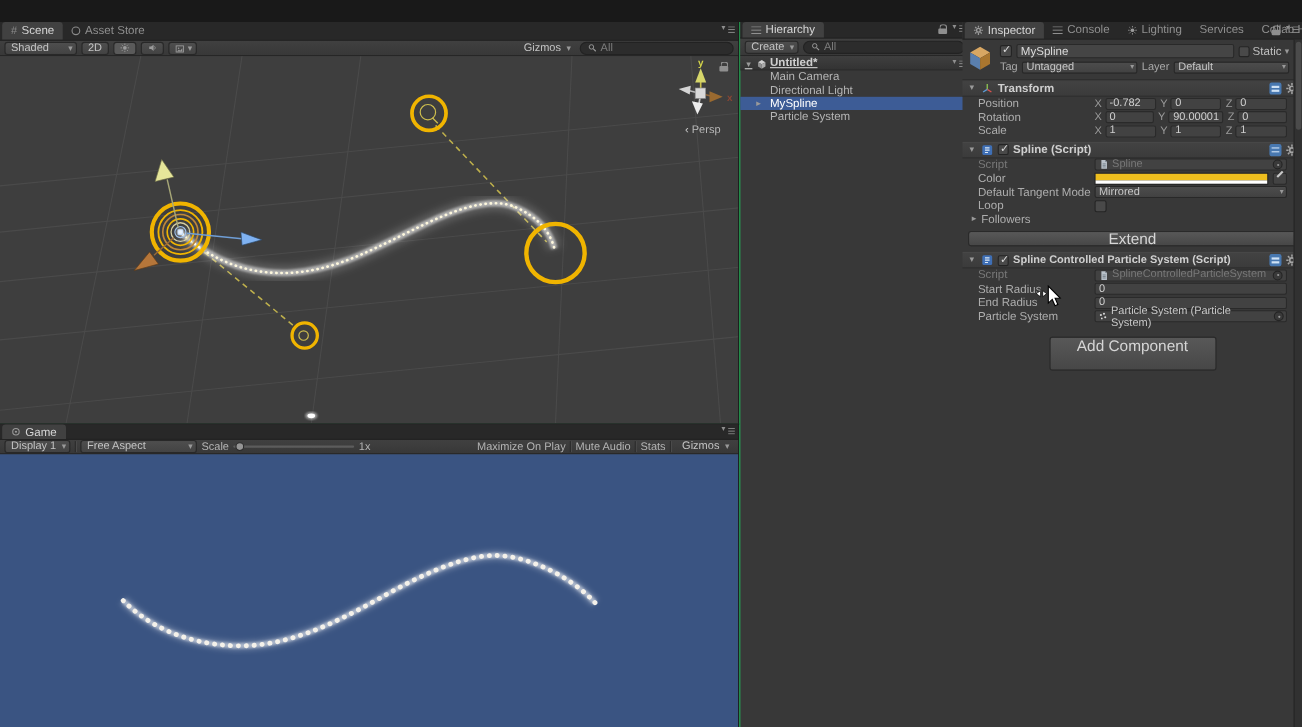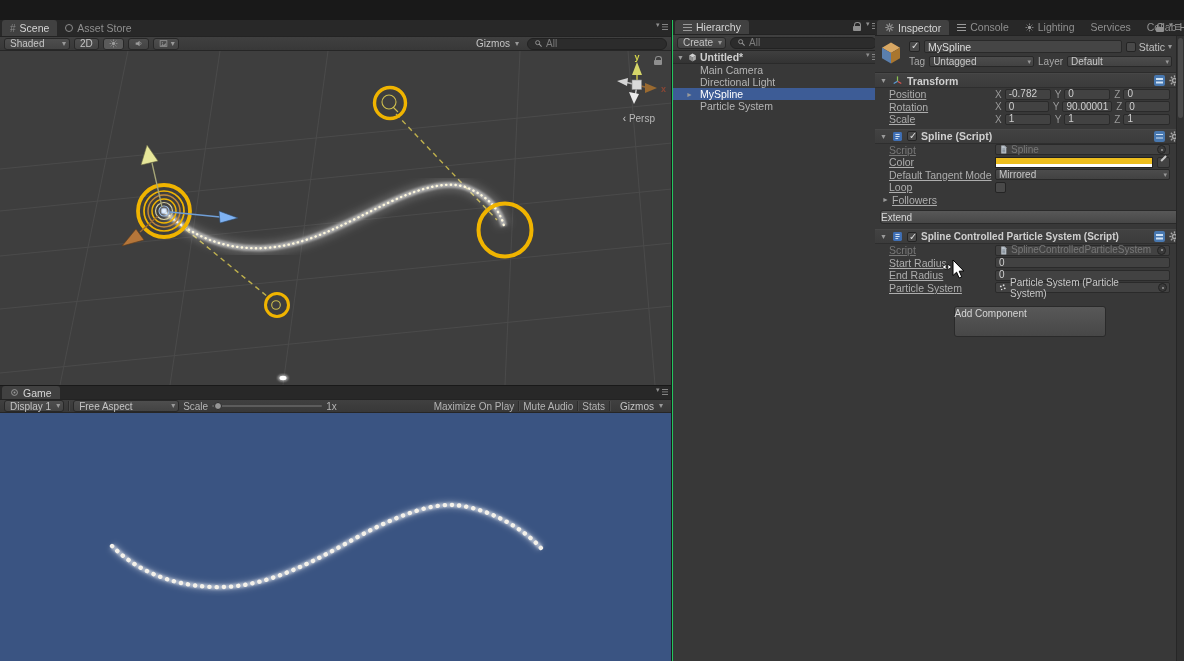--- a/index.html
+++ b/index.html
@@ -7,21 +7,21 @@
   body { font-family:"Liberation Sans","DejaVu Sans",sans-serif; font-size:10.5px; color:#b8b8b8; }
   #root { position:relative; width:1184px; height:661px; background:#22c55e;margin-top:20px; }
 
   
   .panel { position:absolute; background:#383838; }
   .tabbar { height:17px; background:#282828; display:flex; align-items:flex-end; padding-left:2px; position:relative; border-bottom:1px solid #232323;}
   .tab { height:16px; display:flex; align-items:center; gap:4px; padding:0 8px; color:#8f8f8f; border-radius:3px 3px 0 0; font-size:10.5px; white-space:nowrap; }
   .tab.active { background:#414141; color:#d6d6d6; }
   .corner-icons { position:absolute; right:3px; top:3px; display:flex; gap:4px; align-items:center; }
   .toolbar { height:14px; background:linear-gradient(#404040,#383838); border-bottom:1px solid #262626; display:flex; align-items:center; gap:4px; padding:0 4px; }
-  .dd { background:linear-gradient(#4e4e4e,#434343); border:1px solid #282828; border-radius:3px; height:12px; display:flex; align-items:center; padding:0 12px 0 5px; color:#c4c4c4; position:relative; font-size:10px; white-space:nowrap;}
+  .dd { background:linear-gradient(#4e4e4e,#434343); border:1px solid #282828; border-radius:3px; height:12px; display:flex; align-items:flex-end; padding:0 12px 0 5px; color:#c4c4c4; position:relative; font-size:10px; white-space:nowrap;}
   .dd::after { content:"▾"; position:absolute; right:3px; top:0px; font-size:8px; color:#999; }
   .tbtn { background:linear-gradient(#4e4e4e,#434343); border:1px solid #282828; border-radius:3px; height:12px; display:flex; align-items:center; padding:0 5px; color:#c4c4c4; font-size:10px; gap:3px;}
   .tbtn.on { background:#5a5a5a; }
   .flatlbl { color:#b4b4b4; font-size:10px; white-space:nowrap; }
   .searchpill { background:#2c2c2c; border:1px solid #222; border-radius:7px; height:12px; display:flex; align-items:center; gap:3px; padding:0 6px; color:#7d7d7d; font-size:10px; }
   .spacer { flex:1; }
   .vsep { width:1px; height:10px; background:#2c2c2c; box-shadow:1px 0 0 #4a4a4a; }
 
   
   .ic { width:11px; height:11px; color:#9b9b9b; flex:none; }
@@ -58,55 +58,55 @@
   #game-panel .tab { height:13px; }
   #game-toolbar { height:13px; }
   #game-viewport { position:relative; width:100%; height:268px; background:#3a5482; overflow:hidden;}
   .slider { position:relative; width:110px; height:2px; background:#5c5c5c; border-radius:1px; }
   .slider .knob { position:absolute; top:-3px; width:8px; height:8px; border-radius:50%; background:#959595; border:1px solid #2a2a2a;}
 
   
   #hierarchy-panel { left:673px; top:0; width:209px; height:661px; border-right:1px solid #191919; }
   #hierarchy-panel .tabbar { height:15px; }
   #hierarchy-panel .toolbar { height:16px; }
-  .scene-row { height:13px; display:flex; align-items:center; gap:3px; padding:0 3px; background:linear-gradient(#3f3f3f,#333); border-bottom:1px solid #2a2a2a; color:#cfcfcf; font-weight:bold; }
+  .scene-row { height:13px; display:flex; align-items:flex-end; gap:3px; padding:0 3px; background:linear-gradient(#3f3f3f,#333); border-bottom:1px solid #2a2a2a; color:#cfcfcf; font-weight:bold;text-decoration:underline; }
   .hrow { height:12px; display:flex; align-items:center; gap:3px; padding-left:27px; color:#b4b4b4; position:relative;}
   .hrow .fold { position:absolute; left:12px; }
   .hrow.selected { background:#3d5c96; color:#fff; }
 
   
   #inspector-panel { left:875px; top:0; width:309px; height:661px; }
   #inspector-panel .tabbar { height:16px; }
   #insp-scroll { position:absolute; right:0; top:16px; bottom:0; width:8px; background:#313131; border-left:1px solid #262626;}
   #insp-scroll .thumb { position:absolute; left:1px; right:1px; top:2px; height:80px; background:#4b4b4b; border-radius:3px;}
   .ihead { position:relative; padding:3px 12px 3px 4px; border-bottom:1px solid #2c2c2c; }
   .ihead-row { display:flex; align-items:center; gap:4px; height:15px; padding-left:30px;}
   .go-icon { position:absolute; left:4px; top:5px; width:24px; height:24px; }
   .namefield { flex:1; background:#454545; border:1px solid #292929; border-radius:2px; height:13px; line-height:12px; padding:0 3px; color:#dcdcdc; }
   .static-grp { display:flex; align-items:center; gap:3px; color:#c0c0c0; }
   .static-grp::after { content:"▾"; font-size:8px; color:#999; }
   .minilbl { color:#a9a9a9; font-size:10px; }
   .chead { display:flex; align-items:center; gap:4px; height:15px; padding:0 4px; background:linear-gradient(#424242,#3b3b3b); border-top:1px solid #474747; border-bottom:1px solid #2e2e2e; }
   .chead .title { font-weight:bold; color:#cfcfcf; flex:1; }
   .irow { display:flex; align-items:center; height:12.5px; padding:0 14px 0 14px; gap:2px;}
-  .ilabel { width:104px; flex:none; color:#adadad; white-space:nowrap; overflow:hidden;text-decoration:underline;}
+  .ilabel { width:104px; flex:none; color:#adadad; white-space:nowrap; overflow:hidden;}
   .ilabel.dim, .dim { color:#787878; }
   .field { flex:1; background:#424242; border:1px solid #2a2a2a; border-radius:2px; height:11px; line-height:10px; padding:0 3px; color:#cfcfcf; font-size:10px; display:flex; align-items:center; gap:3px;}
   .vec3 { display:flex; flex:1; gap:4px; }
   .vcell { display:flex; flex:1; align-items:center; gap:3px; }
   .vl { color:#999; font-size:10px; flex:none;}
   .ddfield { flex:1; background:linear-gradient(#4c4c4c,#424242); border:1px solid #282828; border-radius:2px; height:11px; line-height:10px; padding:0 10px 0 3px; color:#c8c8c8; font-size:10px; position:relative;}
   .ddfield::after { content:"▾"; position:absolute; right:2px; top:0; font-size:7px; color:#999;}
   .objfield { flex:1; background:#424242; border:1px solid #2a2a2a; border-radius:2px; height:11px; display:flex; align-items:center; gap:3px; padding:0 2px; color:#c8c8c8; font-size:10px;}
   .colorfield { flex:1; height:11px; border:1px solid #222; display:flex; flex-direction:column; }
   .colorfield .c-main { flex:1; background:#eebe1e; }
   .colorfield .c-alpha { height:3px; background:#fff; }
   .eyedrop { width:13px; height:11px; border:1px solid #2a2a2a; border-radius:2px; background:#434343; position:relative; flex:none; margin-left:2px;}
   .eyedrop::after { content:""; position:absolute; left:2.5px; top:2px; width:7px; height:1.6px; background:#c9c9c9; transform:rotate(-45deg); transform-origin:left center;}
-  .ubtn { display:block; background:linear-gradient(#585858,#474747); border:1px solid #2a2a2a; border-radius:3px; color:#d6d6d6; height:14px; line-height:13px; font-size:10px; }
+  .ubtn { display:block; background:linear-gradient(#585858,#474747); border:1px solid #2a2a2a; border-radius:3px; color:#d6d6d6; text-align:center; height:14px; line-height:13px; font-size:14px; }
   #extend-btn { margin:4px 5px 5px 5px; }
   #addcomp-btn { width:152px; margin:12px auto 0 auto; height:31px; line-height:14px;}
   .gearbtn { color:#a5a5a5; }
 
   #cursor { position:absolute; left:941px; top:238px; width:26px; height:24px; pointer-events:none; z-index:50;}
 </style>
 </head>
 <body>
 
 <svg width="0" height="0" style="position:absolute">

